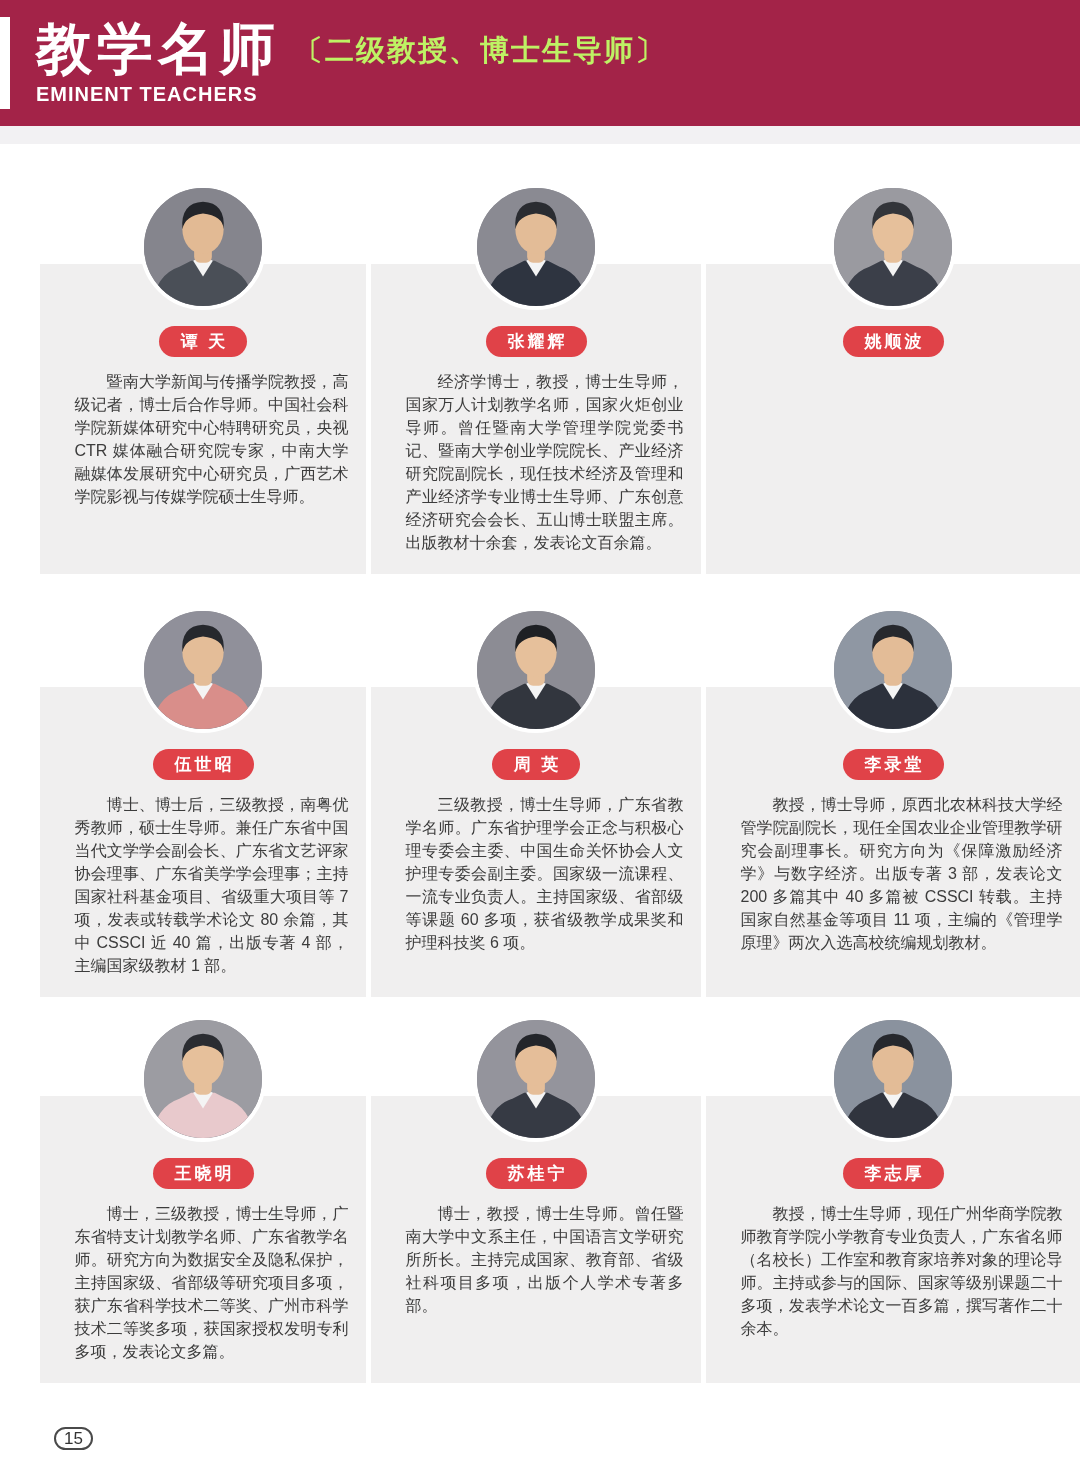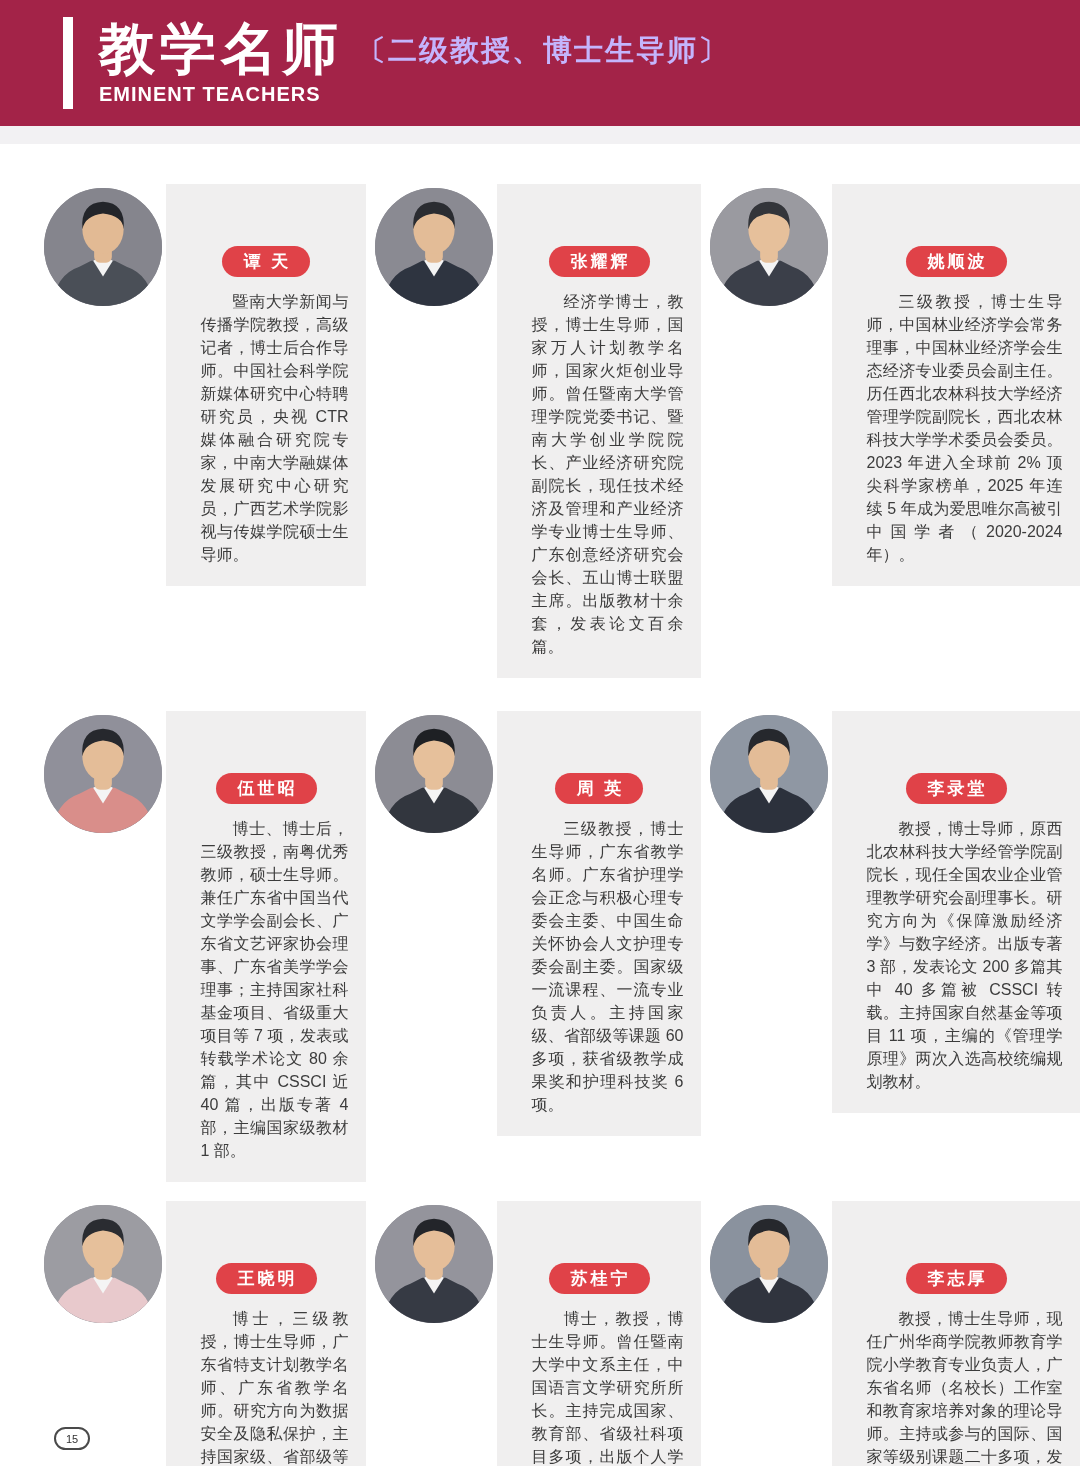--- a/index.html
+++ b/index.html
@@ -16,21 +16,20 @@
   }
 
   
   .banner {
     width: 100%;
     height: 126px;
     background: #A32348;
     display: flex;
     align-items: center;
     box-sizing: border-box;
-    padding-left: 63px;
   }
   .accent-bar {
     width: 10px;
     height: 92px;
     background: #ffffff;
     margin-right: 26px;
     flex: 0 0 auto;
   }
   .header-text { display: flex; flex-direction: column; }
   .title-row { display: flex; align-items: center; }
@@ -38,21 +37,21 @@
     font-size: 56px;
     line-height: 58px;
     font-weight: bold;
     color: #ffffff;
     letter-spacing: 5px;
     margin: 0;
   }
   .subtitle-cn {
     font-size: 29px;
     font-weight: bold;
-    color: #c4b5fd;
+    color: #bef264;
     letter-spacing: 2px;
     margin-left: 14px;
     transform: translateY(2px);
   }
   .title-en {
     font-size: 20px;
     font-weight: bold;
     color: #ffffff;
     letter-spacing: 1px;
     margin-top: 5px;
@@ -70,22 +69,22 @@
     grid-template-columns: 326px 330px 1fr;
     column-gap: 5px;
     align-items: stretch;
   }
   .row-1 { margin-top: 40px; }
   .row-2 { margin-top: 33px; }
   .row-3 { margin-top: 19px; }
 
   .profile {
     display: flex;
-    flex-direction: row;
-    align-items: flex-start;
+    flex-direction: column;
+    align-items: center;
   }
   .photo {
     width: 126px;
     height: 126px;
     box-sizing: border-box;
     border: 4px solid #ffffff;
     border-radius: 50%;
     overflow: hidden;
     margin-bottom: -46px;
     position: relative;
@@ -133,21 +132,21 @@
     bottom: 16px;
     min-width: 36px;
     height: 23px;
     border: 2px solid #4a4a4a;
     border-radius: 13px;
     display: flex;
     align-items: center;
     justify-content: center;
     box-sizing: border-box;
     padding: 6px 8px;
-    font-size: 11px;
+    font-size: 17px;
     color: #333333;
   }
 </style>
 </head>
 <body>
 
 <header class="banner">
   <div class="accent-bar"></div>
   <div class="header-text">
     <div class="title-row">
@@ -201,21 +200,20 @@
         <rect class="av-bg" x="0" y="0" width="120" height="120" fill="#9A9AA0"></rect>
         <path class="av-suit" d="M8,120 Q12,88 36,80 L48,74 L72,74 L84,80 Q108,88 112,120 Z" fill="#3B3F49"></path>
         <path class="av-collar" d="M50,74 L60,90 L70,74 L66,72 L54,72 Z" fill="#f4f4f4"></path>
         <rect class="av-neck" x="51" y="56" width="18" height="20" rx="6" fill="#E6C09B"></rect>
         <ellipse class="av-head" cx="60" cy="42" rx="21" ry="25" fill="#E6C09B"></ellipse>
         <path class="av-hair" d="M39,42 Q37,15 60,14 Q83,15 81,42 Q80,28 60,26 Q42,28 39,42 Z" fill="#33353A"></path>
       </svg>
     </div>
     <div class="card">
       <div class="name-badge">姚顺波</div>
-      <p class="bio">三级教授，博士生导师，中国林业经济学会常务理事，中国林业经济学会生态经济专业委员会副主任。历任西北农林科技大学经济管理学院副院长，西北农林科技大学学术委员会委员。2023 年进入全球前 2% 顶尖科学家榜单，2025 年连续 5 年成为爱思唯尔高被引中国学者（2020-2024 年）。</p>
     </div>
   </article>
 </section>
   <section class="row row-2">
   <article class="profile">
     <div class="photo">
       <svg viewBox="0 0 120 120" aria-hidden="true">
         <rect class="av-bg" x="0" y="0" width="120" height="120" fill="#90909A"></rect>
         <path class="av-suit" d="M8,120 Q12,88 36,80 L48,74 L72,74 L84,80 Q108,88 112,120 Z" fill="#D98E8A"></path>
         <path class="av-collar" d="M50,74 L60,90 L70,74 L66,72 L54,72 Z" fill="#f4f4f4"></path>

